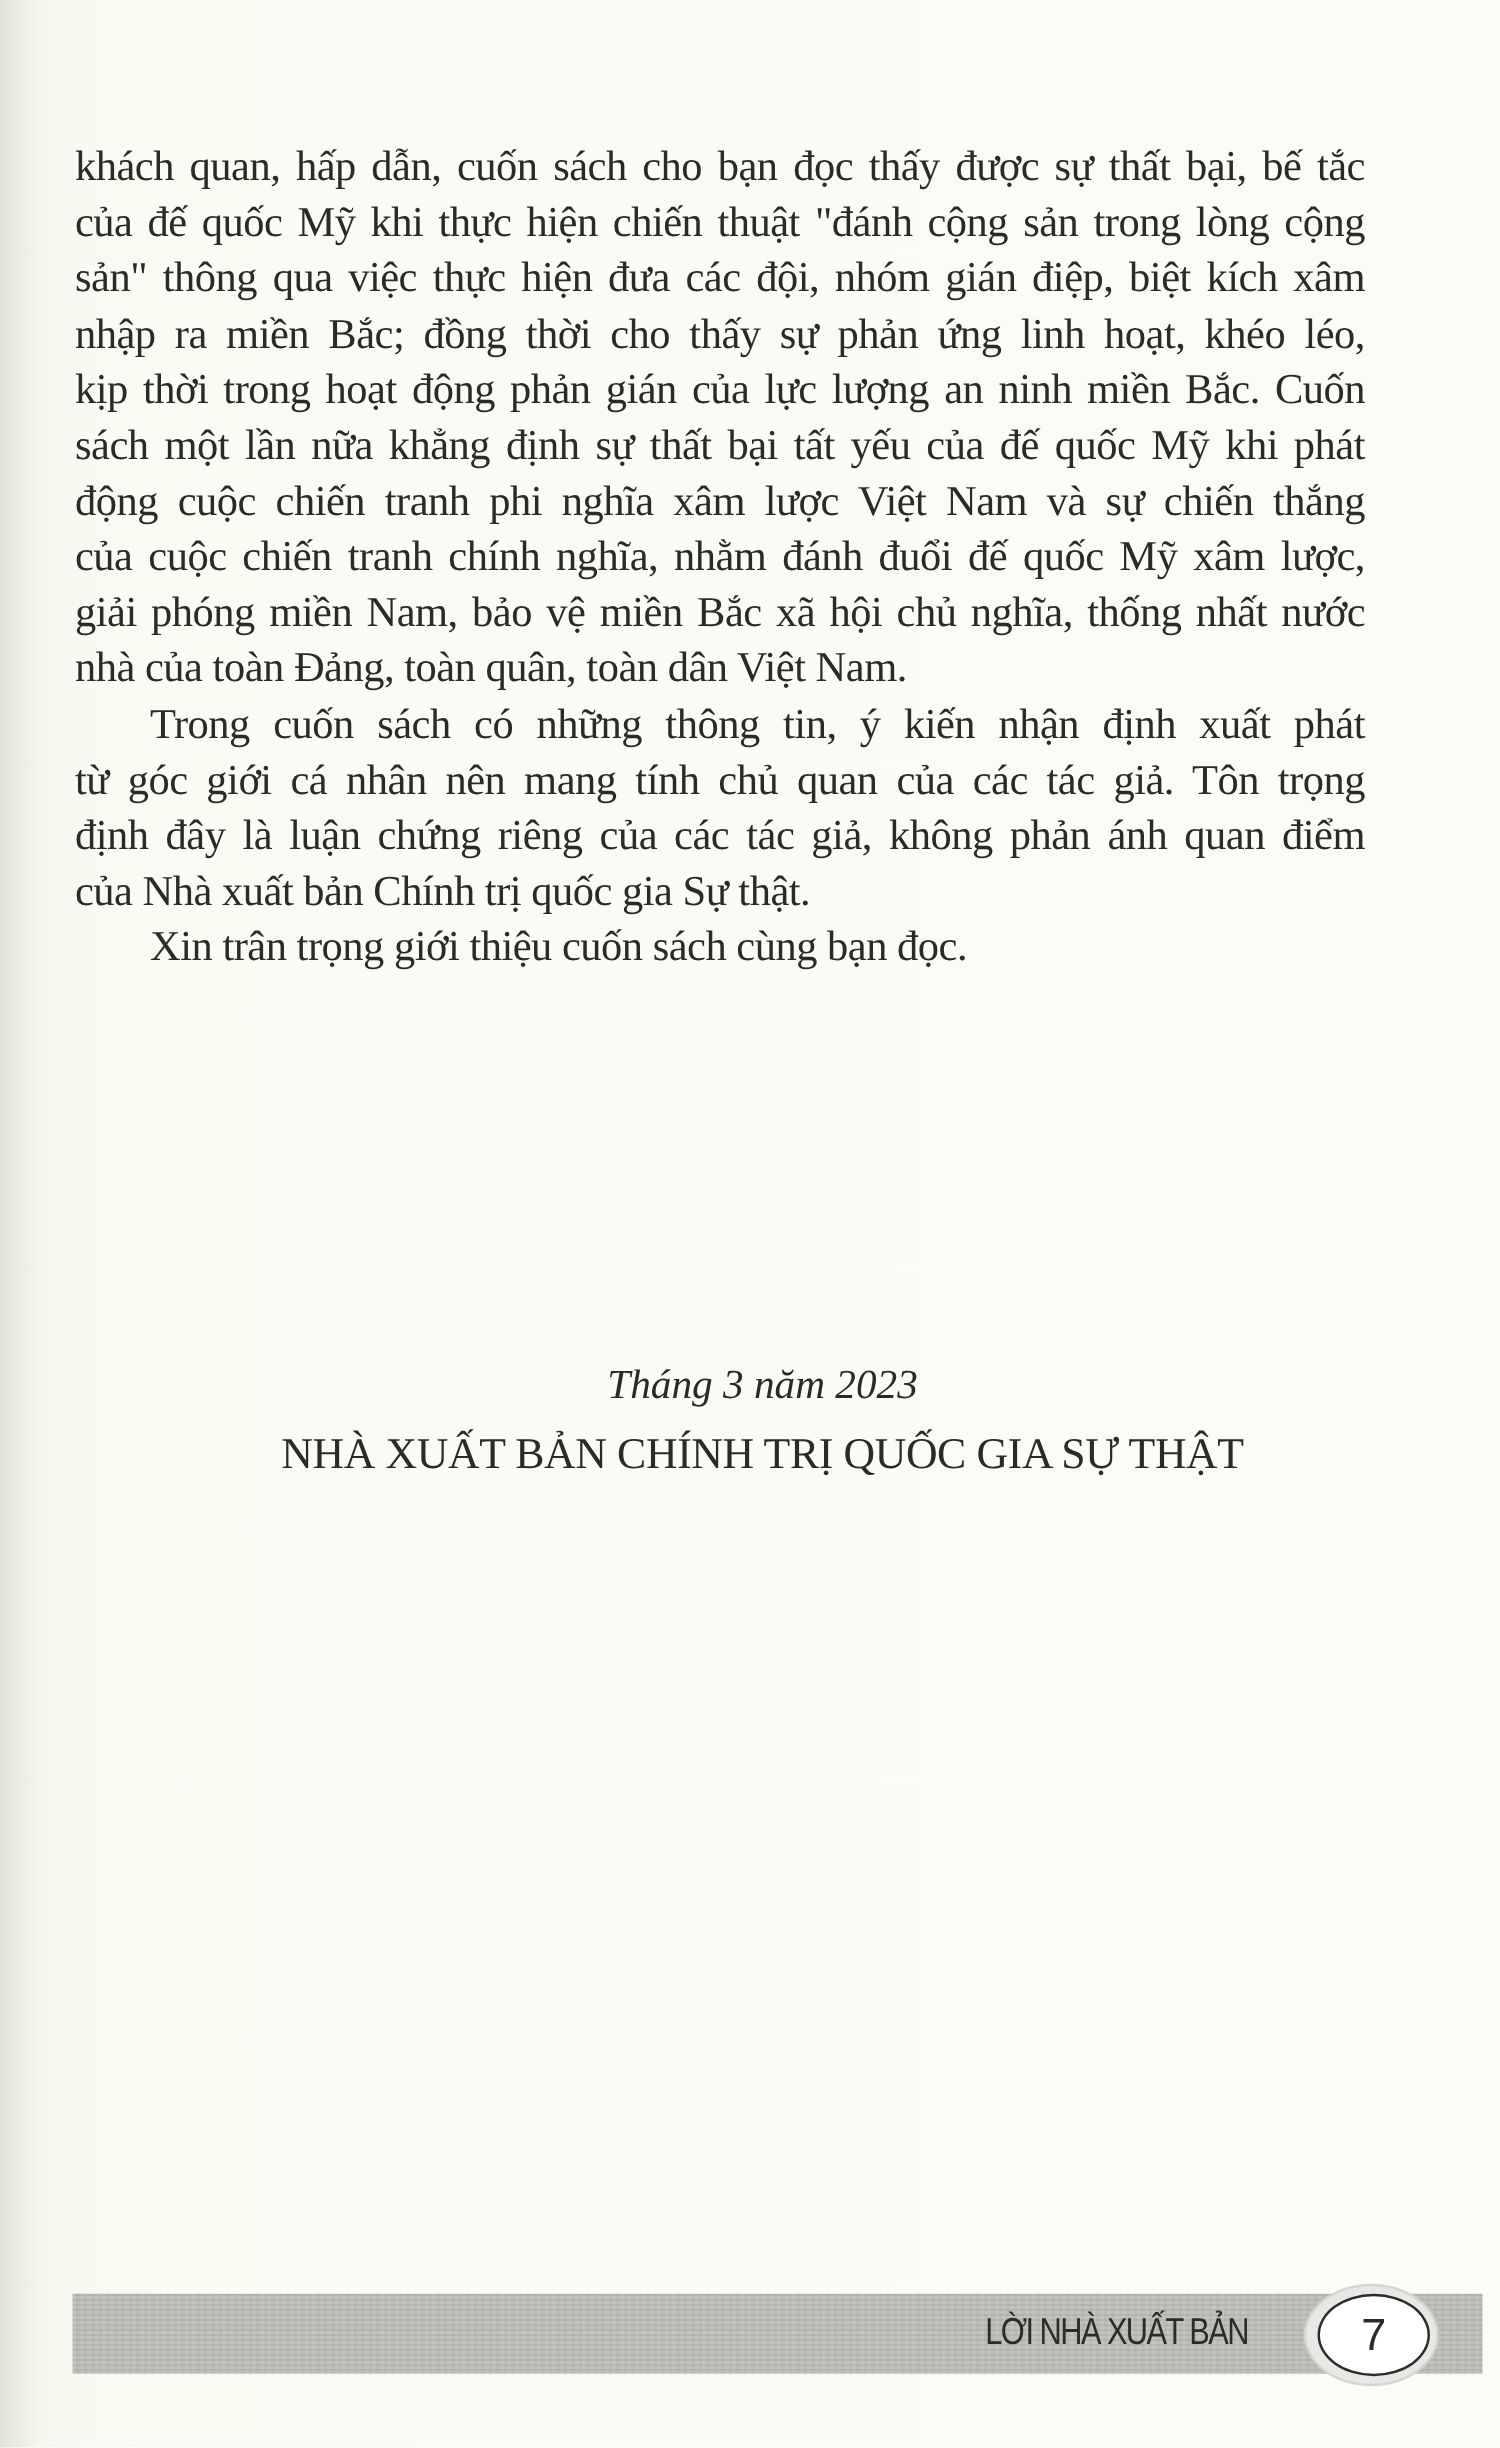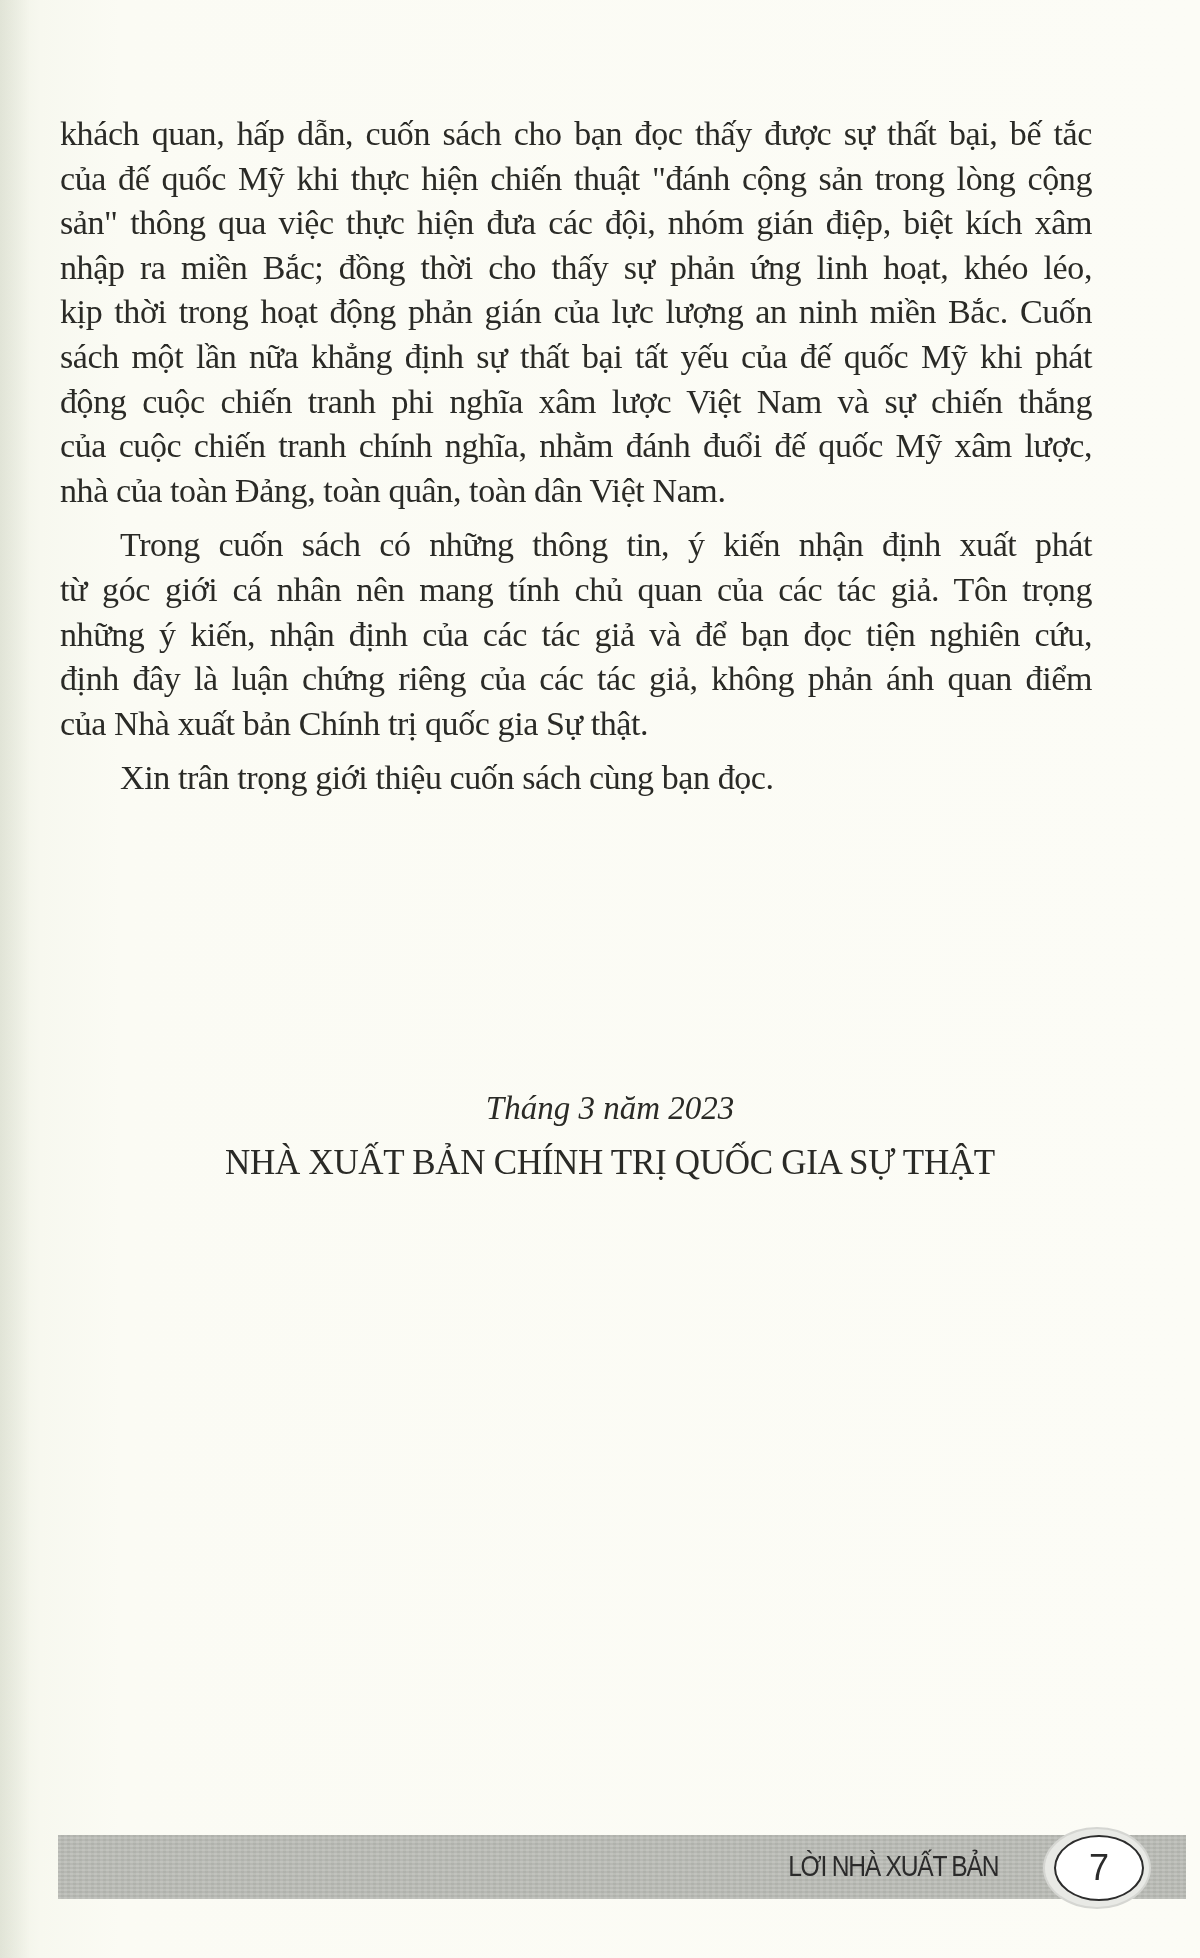--- a/index.html
+++ b/index.html
@@ -9,21 +9,21 @@
       font-family: "Liberation Serif", "DejaVu Serif", serif;
       color: #2a2a26;
     }
     .page-text {
       position: absolute; left: 60px; top: 112px; width: 1032px;
       font-size: 34px; line-height: 44.6px;
       letter-spacing: -0.4px;
     }
     .line { display: block; white-space: nowrap; text-align: justify; text-align-last: justify; height: 44.6px; }
     .line.last { text-align-last: left; }
-    .indent { padding-left: 60px; margin-top: 10px; }
+    .indent { padding-left: 60px; }
     .date {
       position: absolute; left: 0; width: 1220px; top: 1090px;
       text-align: center; font-style: italic; font-size: 33px; color: #2a2a26;
     }
     .publisher {
       position: absolute; left: 0; width: 1220px; top: 1143px;
       text-align: center; font-size: 35px; letter-spacing: -0.3px; color: #2a2a26;
     }
     .footer-bar {
       position: absolute; left: 58px; top: 1799px; width: 1128px; height: 64px;
@@ -63,25 +63,25 @@
 <div class="page-text">
 
   <span class="line">khách quan, hấp dẫn, cuốn sách cho bạn đọc thấy được sự thất bại, bế tắc</span>
   <span class="line">của đế quốc Mỹ khi thực hiện chiến thuật "đánh cộng sản trong lòng cộng</span>
   <span class="line">sản" thông qua việc thực hiện đưa các đội, nhóm gián điệp, biệt kích xâm</span>
   <span class="line">nhập ra miền Bắc; đồng thời cho thấy sự phản ứng linh hoạt, khéo léo,</span>
   <span class="line">kịp thời trong hoạt động phản gián của lực lượng an ninh miền Bắc. Cuốn</span>
   <span class="line">sách một lần nữa khẳng định sự thất bại tất yếu của đế quốc Mỹ khi phát</span>
   <span class="line">động cuộc chiến tranh phi nghĩa xâm lược Việt Nam và sự chiến thắng</span>
   <span class="line">của cuộc chiến tranh chính nghĩa, nhằm đánh đuổi đế quốc Mỹ xâm lược,</span>
+  <span class="line">giải phóng miền Nam, bảo vệ miền Bắc xã hội chủ nghĩa, thống nhất nước</span>
   <span class="line last">nhà của toàn Đảng, toàn quân, toàn dân Việt Nam.</span>
 
   <span class="line indent">Trong cuốn sách có những thông tin, ý kiến nhận định xuất phát</span>
   <span class="line">từ góc giới cá nhân nên mang tính chủ quan của các tác giả. Tôn trọng</span>
-  <span class="line">những ý kiến, nhận định của các tác giả và để bạn đọc tiện nghiên cứu,</span>
   <span class="line">định đây là luận chứng riêng của các tác giả, không phản ánh quan điểm</span>
   <span class="line last">của Nhà xuất bản Chính trị quốc gia Sự thật.</span>
 
   <span class="line indent last">Xin trân trọng giới thiệu cuốn sách cùng bạn đọc.</span>
 </div>
 
 <div class="date">Tháng 3 năm 2023</div>
 <div class="publisher">NHÀ XUẤT BẢN CHÍNH TRỊ QUỐC GIA SỰ THẬT</div>
 
 <div class="footer-bar">

